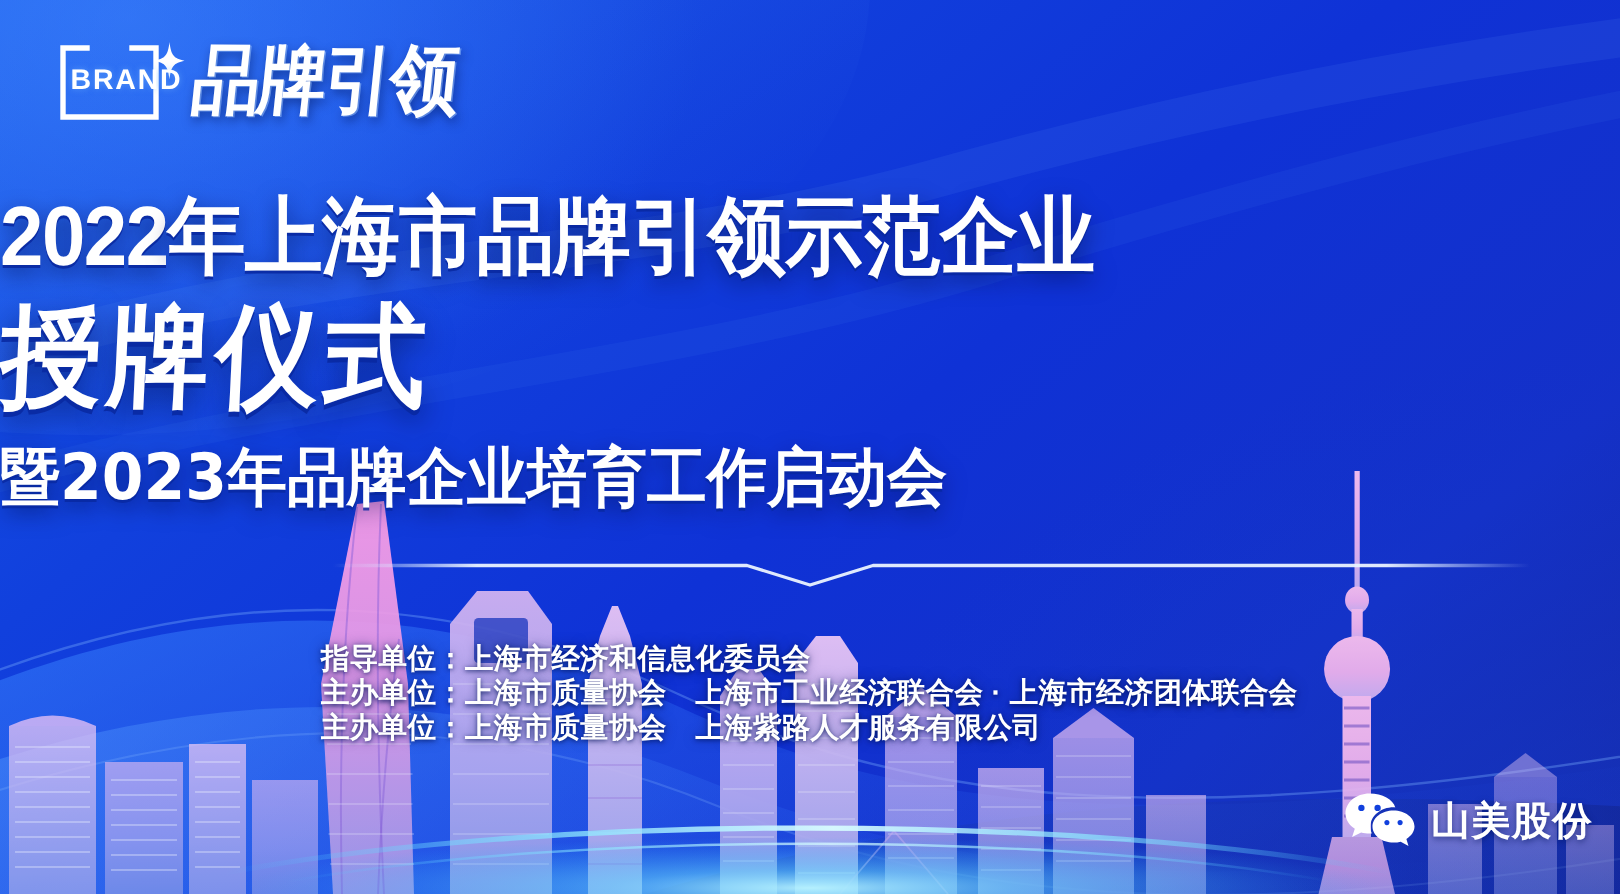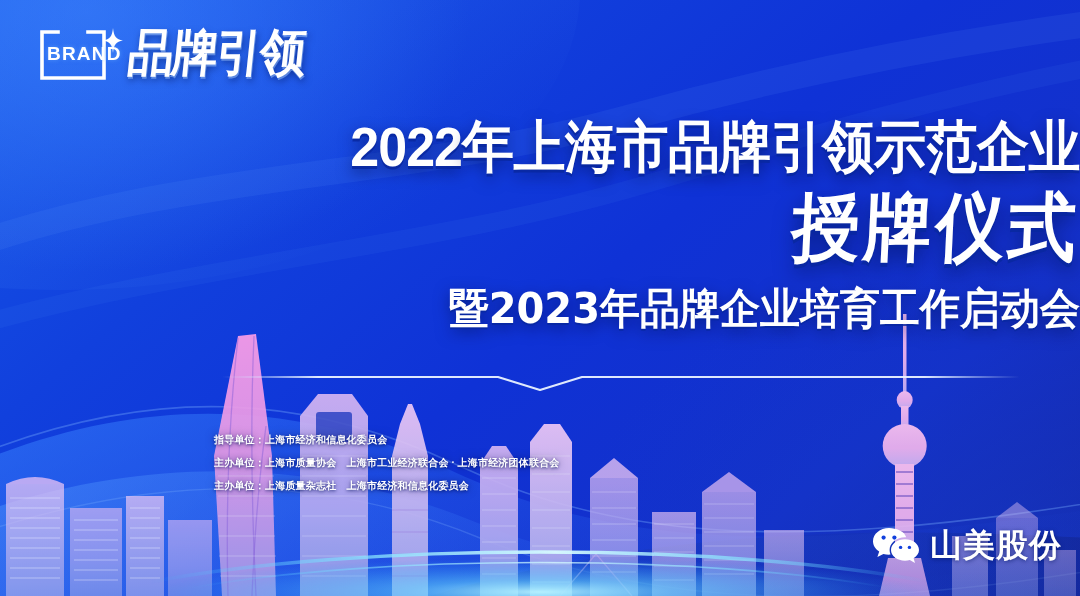--- a/index.html
+++ b/index.html
@@ -57,22 +57,22 @@
 
   
   #skyline {
     position:absolute; left:0; right:0; bottom:0;
     height:290px; z-index:4; pointer-events:none;
   }
   #skyline svg { width:100%; height:100%; display:block; }
 
   
   #titles {
-    position:absolute; left:0; right:0; top:118px;
-    text-align:right; z-index:10;
+    position:absolute; left:0; right:0; top:129px;
+    text-align:left; z-index:10;
   }
   .title-main {
     color:#ffffff;
     font-size:52px;
     font-weight:bold;
     letter-spacing:-0.5px;
     font-family:"DejaVu Sans","Liberation Sans",sans-serif;
     line-height:1.12;
     text-shadow:
        0 2px 0 rgba(8,40,160,0.85),
@@ -115,40 +115,40 @@
     position:absolute; left:0; right:0; top:368px;
     height:28px; z-index:9; pointer-events:none;
   }
   #divider svg { width:100%; height:100%; display:block; }
 
   
   #organizers {
     position:absolute; left:214px; top:428px;
     z-index:11;
     color:#ffffff;
-    font-size:10px;
-    font-weight:bold;
-    font-family:Liberation Serif, serif;
+    font-size:19px;
+    font-weight:bold;
+    font-family:Liberation Sans, sans-serif;
     line-height:23px;
     letter-spacing:0.2px;
     text-shadow:0 1px 3px rgba(0,20,90,0.75), 0 0 8px rgba(0,20,90,0.5);
   }
   .org-row { white-space:nowrap; }
   .org-label { display:inline-block; }
   .org-cont { padding-left:92px; }
 
   
   #wechat-badge {
     position:absolute; right:18px; bottom:28px;
     display:flex; align-items:center; gap:10px;
     z-index:14;
   }
   .wechat-text {
     color:#ffffff;
-    font-size:32px;
+    font-size:26px;
     font-weight:bold;
     letter-spacing:1px;
     font-family:Liberation Sans, sans-serif;
     text-shadow:0 1px 4px rgba(0,20,90,0.6);
   }
 </style>
 </head>
 <body>
 
 <div id="poster">
@@ -359,21 +359,21 @@
 
       <path d="M 222 9 L 498 9 L 540 22 L 582 9 L 1020 9" fill="none" stroke="url(#dvg)" stroke-width="2.2" stroke-linejoin="round"></path>
 
       <path d="M 272 16 L 1000 16" fill="none" stroke="url(#dvg)" stroke-width="2" opacity="0.85"></path>
     </svg>
   </div>
 
   <div id="organizers">
     <div class="org-row"><span class="org-label">指导单位：</span><span>上海市经济和信息化委员会</span></div>
     <div class="org-row"><span class="org-label">主办单位：</span><span>上海市质量协会　上海市工业经济联合会 · 上海市经济团体联合会</span></div>
-    <div class="org-row"><span class="org-label">主办单位：</span><span>上海质量杂志社　上海市经济和信息化委员会</span></div>
+    <div class="org-row"><span class="org-label">主办单位：</span><span>上海市质量协会　上海紫路人才服务有限公司</span></div>
   </div>
 
   <div id="wechat-badge">
     <svg width="48" height="42" viewBox="0 0 48 42">
 
       <path d="M 17 3 C 8 3 1 9 1 16.2 C 1 20.4 3.4 24.1 7.2 26.5 L 5.4 32 L 11.4 29 C 13.2 29.5 15 29.7 17 29.7 C 17.5 29.7 18 29.7 18.5 29.6 C 17.9 28.2 17.6 26.7 17.6 25.1 C 17.6 17.9 24.6 12.2 33 12.2 C 33.4 12.2 33.8 12.2 34.2 12.3 C 32.8 7 25.6 3 17 3 Z" fill="#ffffff"></path>
       <circle cx="11.6" cy="12.6" r="2.1" fill="#1140dd"></circle>
       <circle cx="22.4" cy="12.6" r="2.1" fill="#1140dd"></circle>
 
       <path d="M 47 25 C 47 19 40.7 14.3 33 14.3 C 25.3 14.3 19 19 19 25 C 19 31 25.3 35.7 33 35.7 C 34.7 35.7 36.3 35.5 37.8 35.1 L 43 38 L 41.6 33.3 C 44.9 31.2 47 28.3 47 25 Z" fill="#ffffff"></path>

